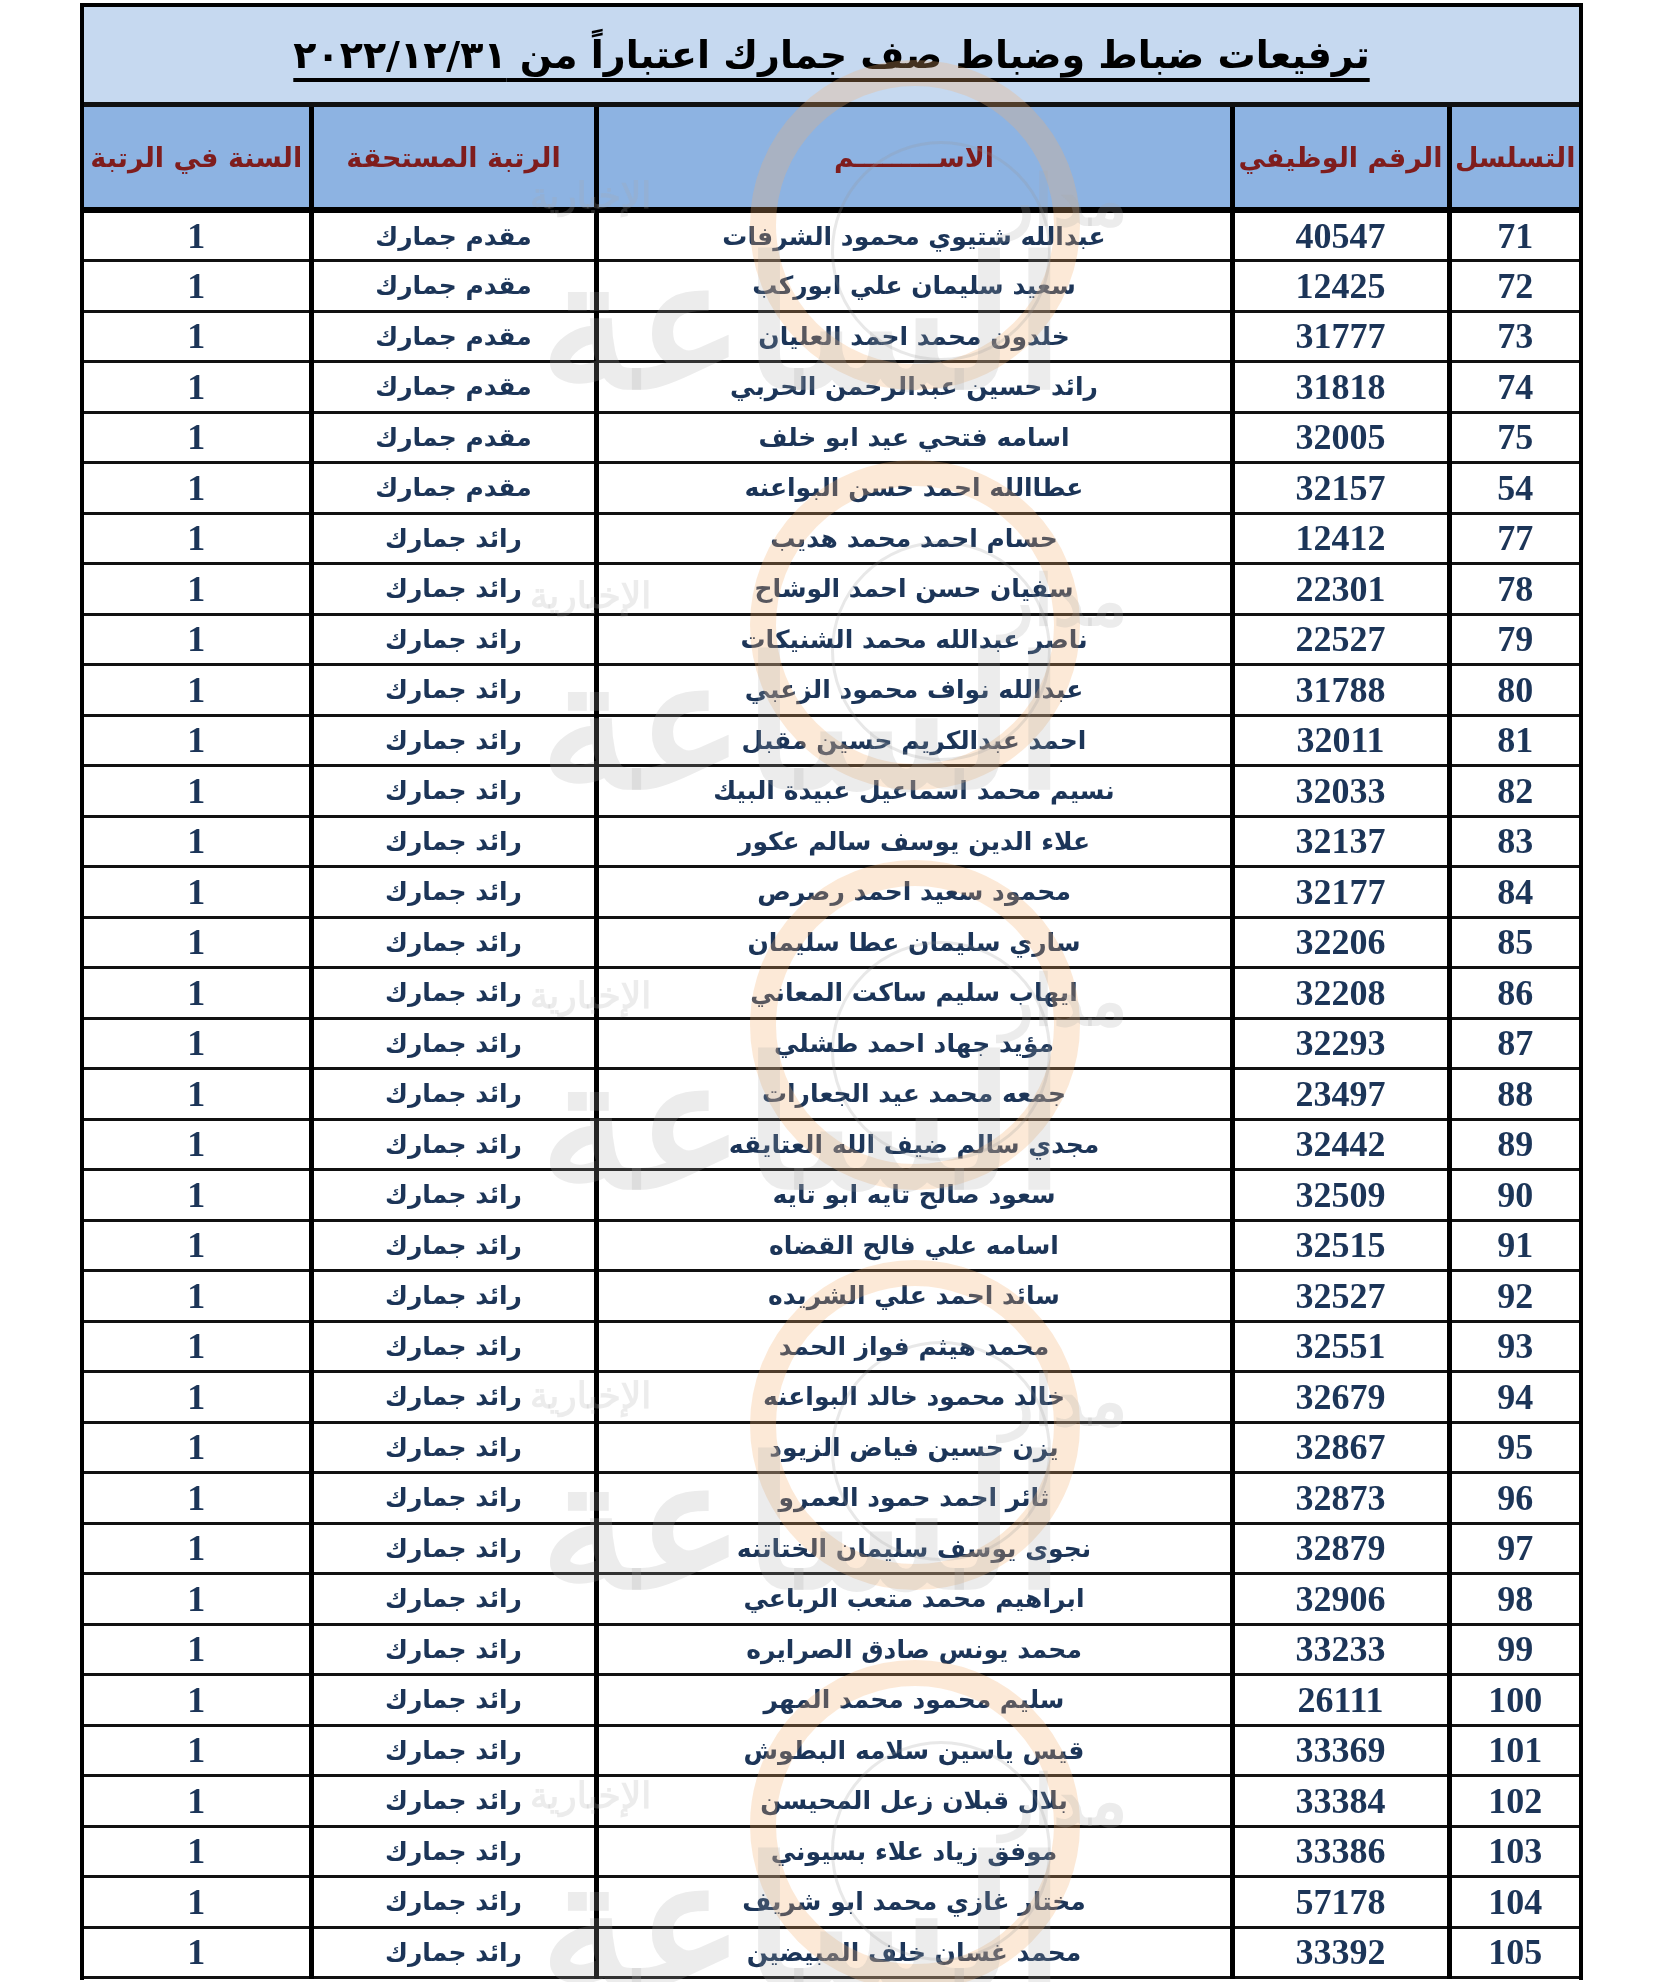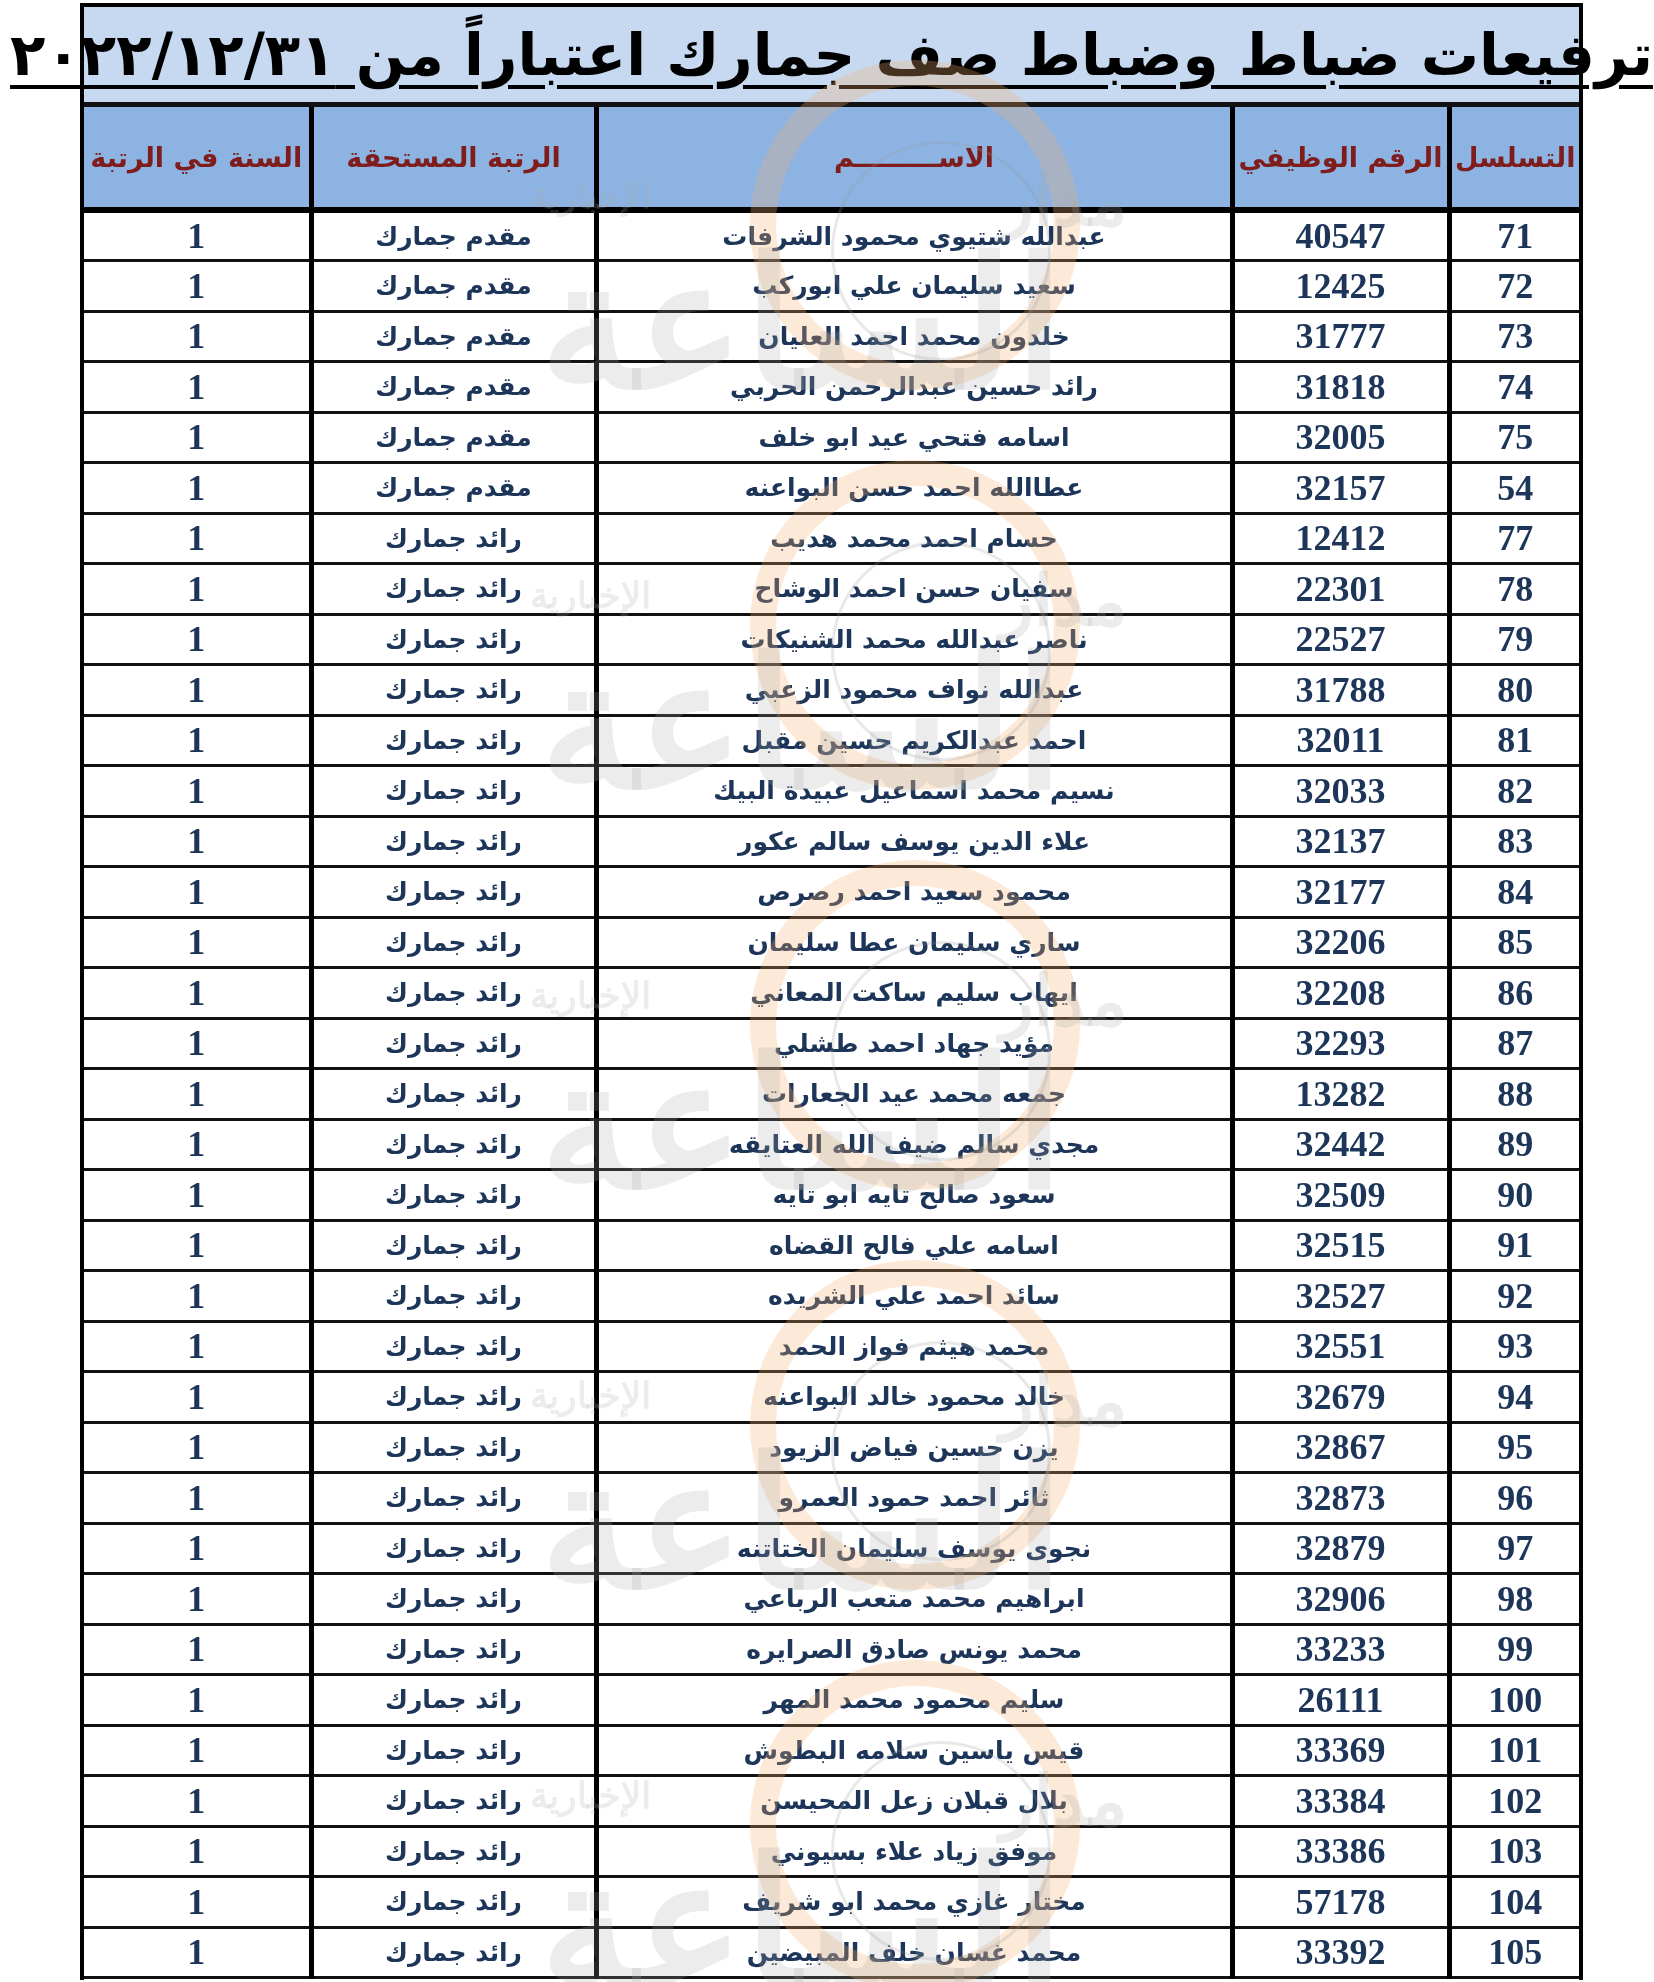--- a/index.html
+++ b/index.html
@@ -32,21 +32,21 @@
       background: #c6d9f0;
       border-bottom: 5px solid #111;
       box-sizing: border-box;
       display: flex;
       align-items: center;
       justify-content: center;
     }
     .title-text {
       font-family: "DejaVu Sans", sans-serif;
       font-weight: bold;
-      font-size: 58px;
+      font-size: 38px;
       color: #000;
       text-decoration: underline;
       text-decoration-thickness: 4px;
       text-underline-offset: 10px;
       direction: rtl;
       white-space: nowrap;
     }
     table.grid {
       position: absolute;
       left: 0;
@@ -271,21 +271,21 @@
         </tr>
         <tr>
           <td class="num">87</td>
           <td class="num">32293</td>
           <td class="txt" dir="rtl">مؤيد جهاد احمد طشلي</td>
           <td class="txt" dir="rtl">رائد جمارك</td>
           <td class="num">1</td>
         </tr>
         <tr>
           <td class="num">88</td>
-          <td class="num">13282</td>
+          <td class="num">23497</td>
           <td class="txt" dir="rtl">جمعه محمد عيد الجعارات</td>
           <td class="txt" dir="rtl">رائد جمارك</td>
           <td class="num">1</td>
         </tr>
         <tr>
           <td class="num">89</td>
           <td class="num">32442</td>
           <td class="txt" dir="rtl">مجدي سالم ضيف الله العتايقه</td>
           <td class="txt" dir="rtl">رائد جمارك</td>
           <td class="num">1</td>

